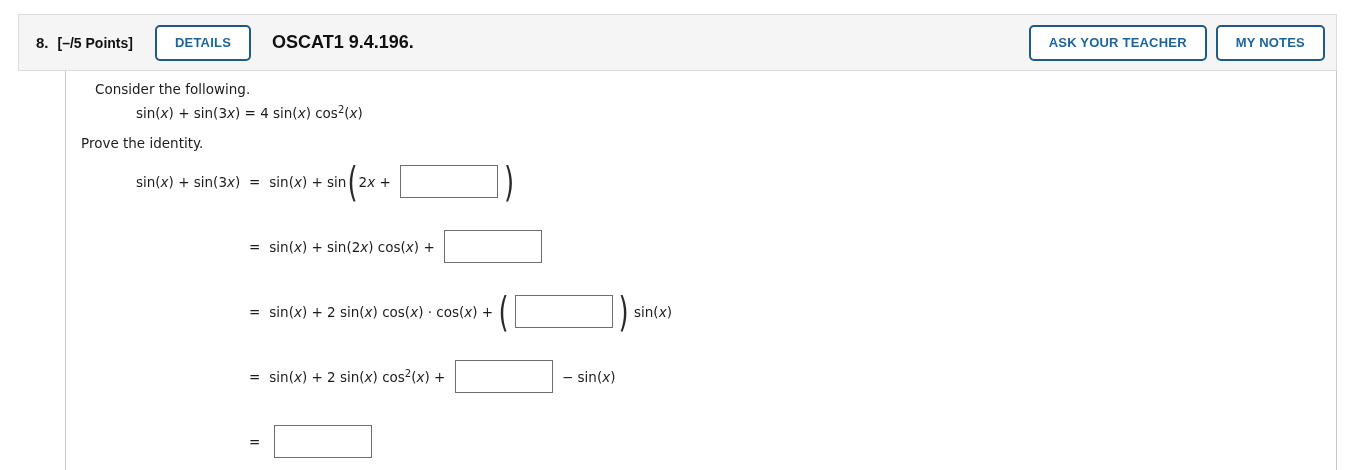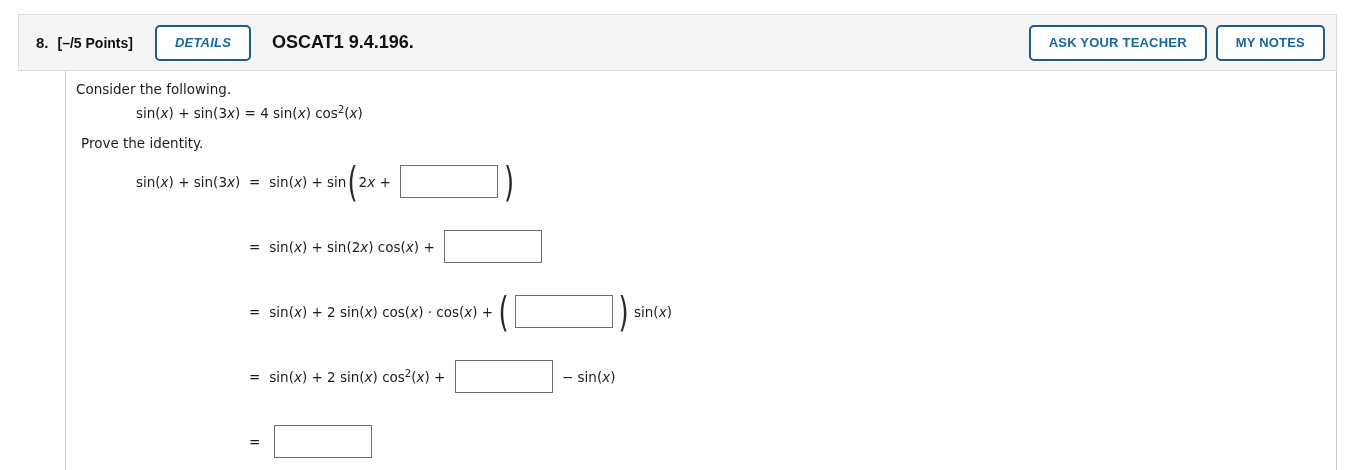--- a/index.html
+++ b/index.html
@@ -8,35 +8,35 @@
 
   
   .qheader{position:absolute;left:18px;top:14px;width:1319px;height:57px;box-sizing:border-box;
            background:#f5f5f5;border:1px solid #dcdcdc;display:flex;align-items:center;}
   .qnum{margin-left:17px;font-size:15px;font-weight:700;color:#111;}
   .qpoints{margin-left:9px;font-size:14px;font-weight:700;color:#111;}
   .btn{background:#ffffff;border:2px solid #1e598a;color:#19669e;border-radius:5px;
        font-family:"Liberation Sans",sans-serif;font-weight:700;font-size:13px;
        height:36px;display:inline-flex;align-items:center;justify-content:center;
        padding:0 18px;letter-spacing:.2px;cursor:pointer;box-sizing:border-box;}
-  .btn-details{margin-left:22px;font-style:italic;}
+  .btn-details{margin-left:22px;}
   .qcode{margin-left:21px;font-size:18px;font-weight:700;color:#111;}
   .spacer{flex:1;}
   .btn-notes{margin-right:11px;}
   .btn-teacher{margin-right:9px;}
 
   
   .qbody{position:absolute;left:65px;top:71px;width:1272px;height:399px;box-sizing:border-box;
          background:#ffffff;border-left:1px solid #c8c8c8;border-right:1px solid #c8c8c8;}
   .qbody .abs{position:absolute;}
   .text,.math{font-family:"DejaVu Sans",sans-serif;font-size:13.5px;color:#1c1c1c;white-space:pre;}
   .math i{font-style:italic;}
   .math sup{font-size:10px;line-height:0;}
 
-  .introline{left:10px;top:10px;}
+  .introline{left:29px;top:10px;}
   .givenline{left:70px;top:34px;}
   .instrline{left:15px;top:64px;}
 
   .prow{position:absolute;display:flex;align-items:center;height:37px;}
   .prow .lhs{display:inline-block;width:113px;}
   .prow .eq{display:inline-block;margin-right:9px;}
   .prow .seg{display:inline-block;text-align:center;}
   .bigparen{font-family:"DejaVu Sans",sans-serif;font-size:26px;font-weight:400;color:#2a2a2a;
             display:inline-block;transform:scaleY(1.55);line-height:1;padding:0 1px;}
   .ansbox{width:98px;height:33px;box-sizing:border-box;border:1.5px solid #6e6e6e;border-radius:0;

